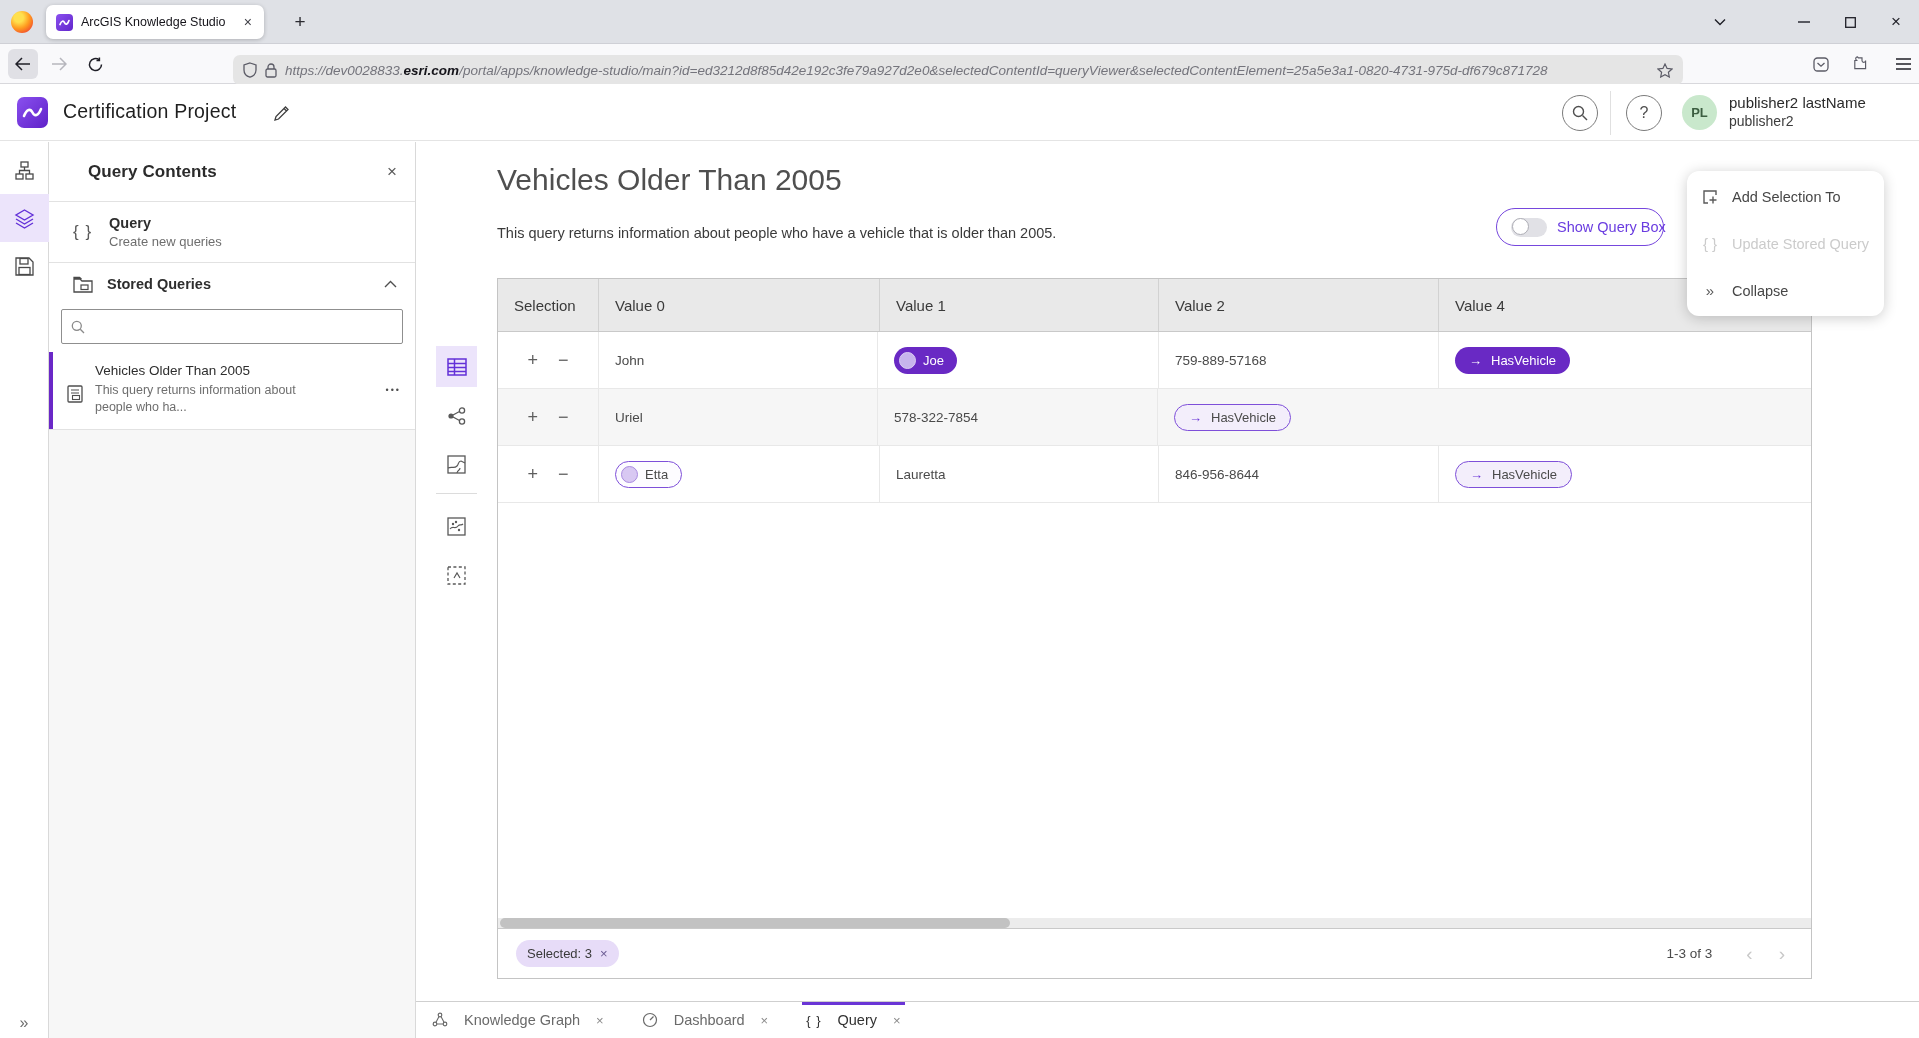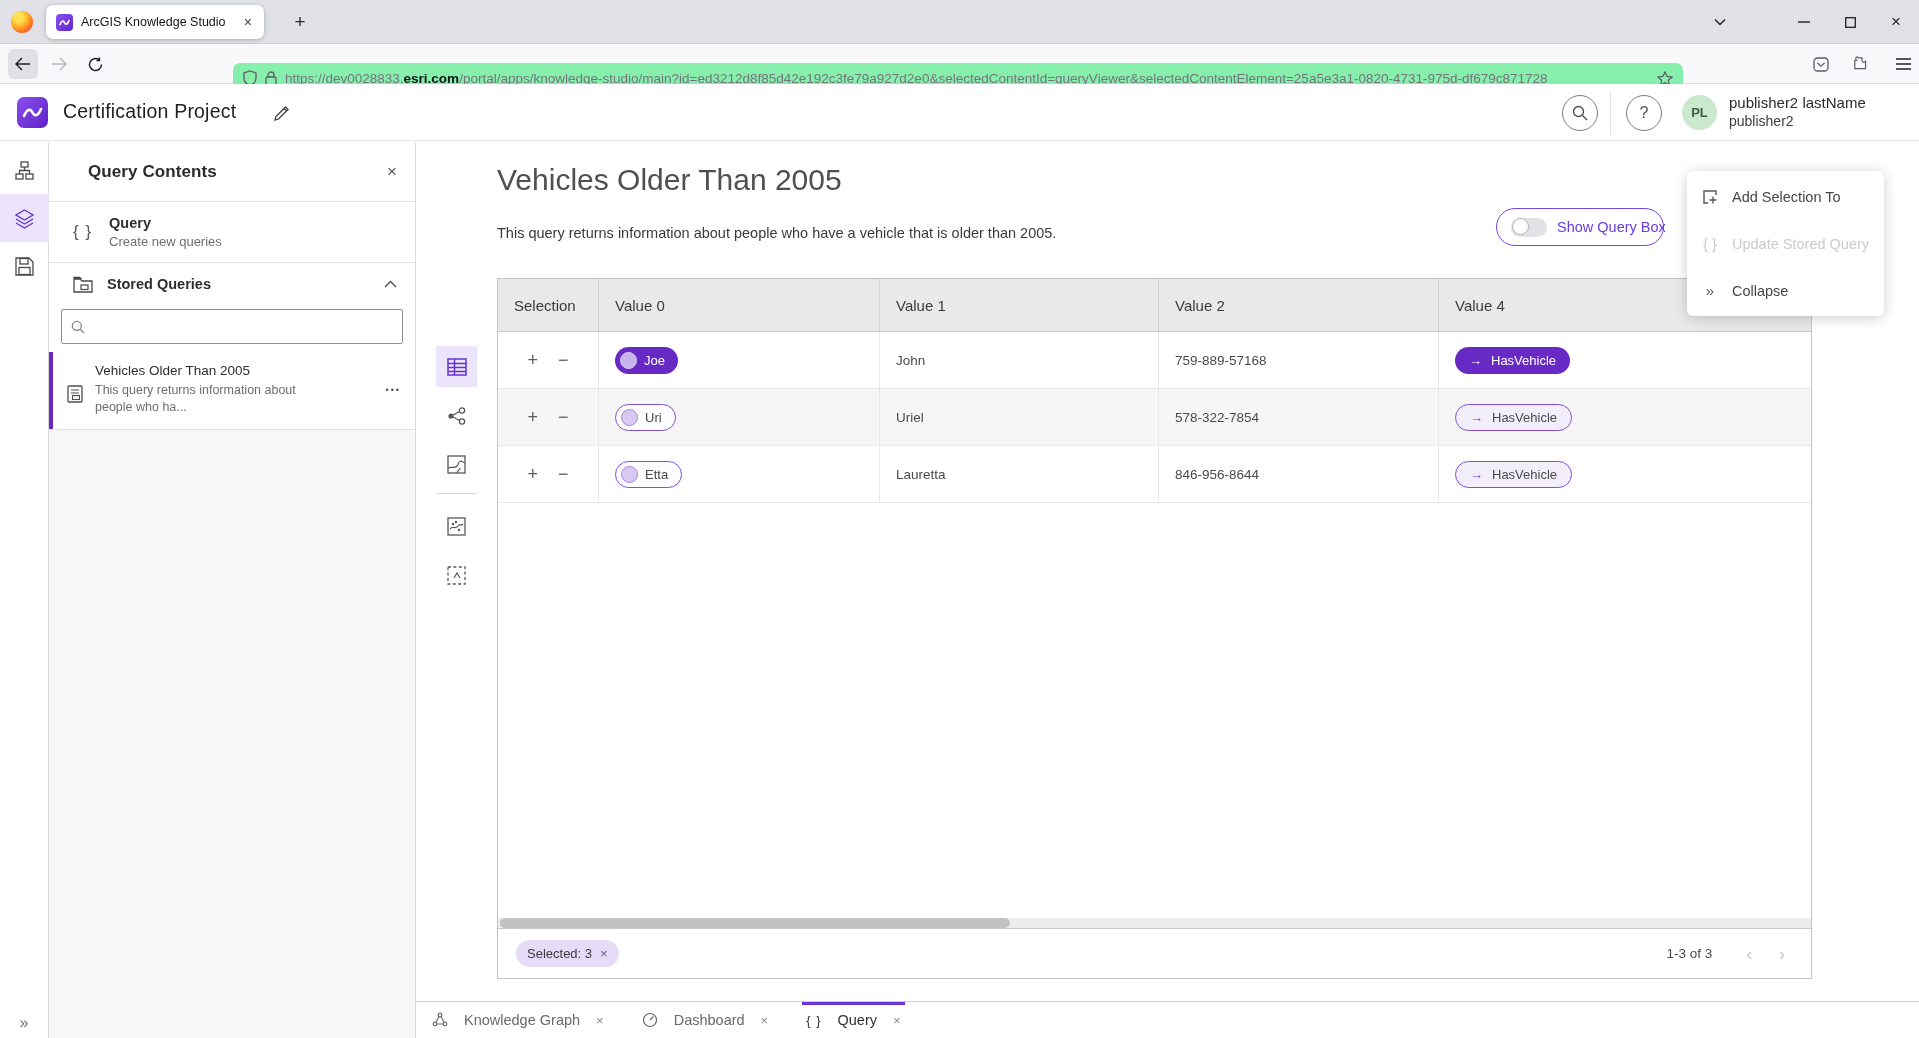--- a/index.html
+++ b/index.html
@@ -27,22 +27,22 @@
   .win-btn.chevron { margin-right:38px; }
   .win-close { font-size:17px; }
 
   
   .navbar { position:relative; height:40px; background:#f9f9fb; border-bottom:1px solid #d8d8dc; }
   .nav-btn { position:absolute; top:5px; width:30px; height:30px; border-radius:6px;
     display:flex; align-items:center; justify-content:center; }
   .nav-back { left:8px; background:#e0e0e5; }
   .nav-fwd { left:44px; }
   .nav-refresh { left:80px; }
-  .urlbar { position:absolute; left:233px; top:19px; width:1450px; height:30px; background:#86efac;
-    border-radius:7px; display:flex; align-items:center; padding:0 10px; gap:8px; }
+  .urlbar { position:absolute; left:233px; top:11px; width:1450px; height:30px; background:#e5e5e5;
+    border-radius:7px; display:flex; align-items:center; padding:0 10px; gap:8px;font-style:italic; }
   .url-text { flex:1; font-size:13.5px; color:#74747c; white-space:nowrap; overflow:hidden; }
   .url-text .domain { color:#15141a; font-weight:700; }
   .nav-right { position:absolute; top:5px; width:30px; height:30px; display:flex; align-items:center; justify-content:center; }
   .i-pocket { left:1806px; } .i-puzzle { left:1846px; } .i-menu { left:1888px; }
 
   
   .appheader { position:relative; height:57px; background:#fff; border-bottom:1px solid #e4e4e4; }
   .app-logo { position:absolute; left:17px; top:13px; width:31px; height:31px; border-radius:7px;
     background:linear-gradient(135deg,#8a50ef 0%,#5f21c8 100%); }
   .app-logo svg { position:absolute; inset:0; }
@@ -141,21 +141,21 @@
   .hscroll-thumb { position:absolute; left:2px; top:0; height:10px; width:510px; border-radius:5px; background:#c2c2c2; }
   .tfooter { height:50px; border-top:1px solid #c9c9c9; flex:none; display:flex; align-items:center; padding:0 18px; background:#fff; }
   .sel-chip { display:inline-flex; align-items:center; gap:8px; height:27px; border-radius:14px; background:#e7dcf8;
     padding:0 11px; font-size:13px; color:#3a3a3a; font-weight:500; }
   .sel-chip .x { color:#6a5a92; font-size:13px; }
   .page-info { margin-left:auto; font-size:13.5px; color:#4a4a4a; }
   .pager { display:flex; gap:26px; margin-left:34px; margin-right:8px; }
   .pager span { font-size:19px; color:#c8c8c8; line-height:1; }
 
   
-  .ctx-menu { position:absolute; left:1271px; top:29px; width:197px; background:#fff; border-radius:6px;
+  .ctx-menu { position:absolute; left:1271px; top:29px; width:197px; background:#fff; border-radius:12px;
     box-shadow:0 2px 14px rgba(0,0,0,.20); padding:2px 0; z-index:5; }
   .ctx-item { height:47px; display:flex; align-items:center; gap:13px; padding:0 14px; font-size:14.5px; color:#464646; }
   .ctx-item .ico { width:18px; display:flex; justify-content:center; color:#5a5a5a; }
   .ctx-item.disabled { color:#cbcbcb; }
   .ctx-item.disabled .ico { color:#cbcbcb; }
   .ctx-item .dbl { font-size:15px; }
 
   
   .tabbar { position:absolute; left:0; right:0; bottom:0; height:37px; background:#fff; border-top:1px solid #cfcfcf;
     display:flex; align-items:stretch; padding-left:12px; gap:30px; }
@@ -419,47 +419,41 @@
           <div class="th c2">Value 1</div>
           <div class="th c3">Value 2</div>
           <div class="th c4">Value 4</div>
         </div>
 
         <div class="trow tr">
           <div class="td sel c0">
             <span class="sel-btn clickable">+</span>
             <span class="sel-btn clickable">−</span>
           </div>
+          <div class="td c2">John</div>
           <div class="td c1">
               <span class="chip chip-entity chip-filled clickable">
                 <span class="dot"></span>
                 <span>Joe</span>
               </span>
             </div>
-          <div class="td c2">John</div>
           <div class="td c3">759-889-57168</div>
           <div class="td c4">
               <span class="chip chip-rel chip-filled clickable">
                 <span class="arrow">→</span>
                 <span>HasVehicle</span>
               </span>
             </div>
         </div>
 
         <div class="trow tr alt">
           <div class="td sel c0">
             <span class="sel-btn clickable">+</span>
             <span class="sel-btn clickable">−</span>
           </div>
-          <div class="td c1">
-              <span class="chip chip-entity chip-outline clickable">
-                <span class="dot"></span>
-                <span>Uri</span>
-              </span>
-            </div>
           <div class="td c2">Uriel</div>
           <div class="td c3">578-322-7854</div>
           <div class="td c4">
               <span class="chip chip-rel chip-outline clickable">
                 <span class="arrow">→</span>
                 <span>HasVehicle</span>
               </span>
             </div>
         </div>
 

